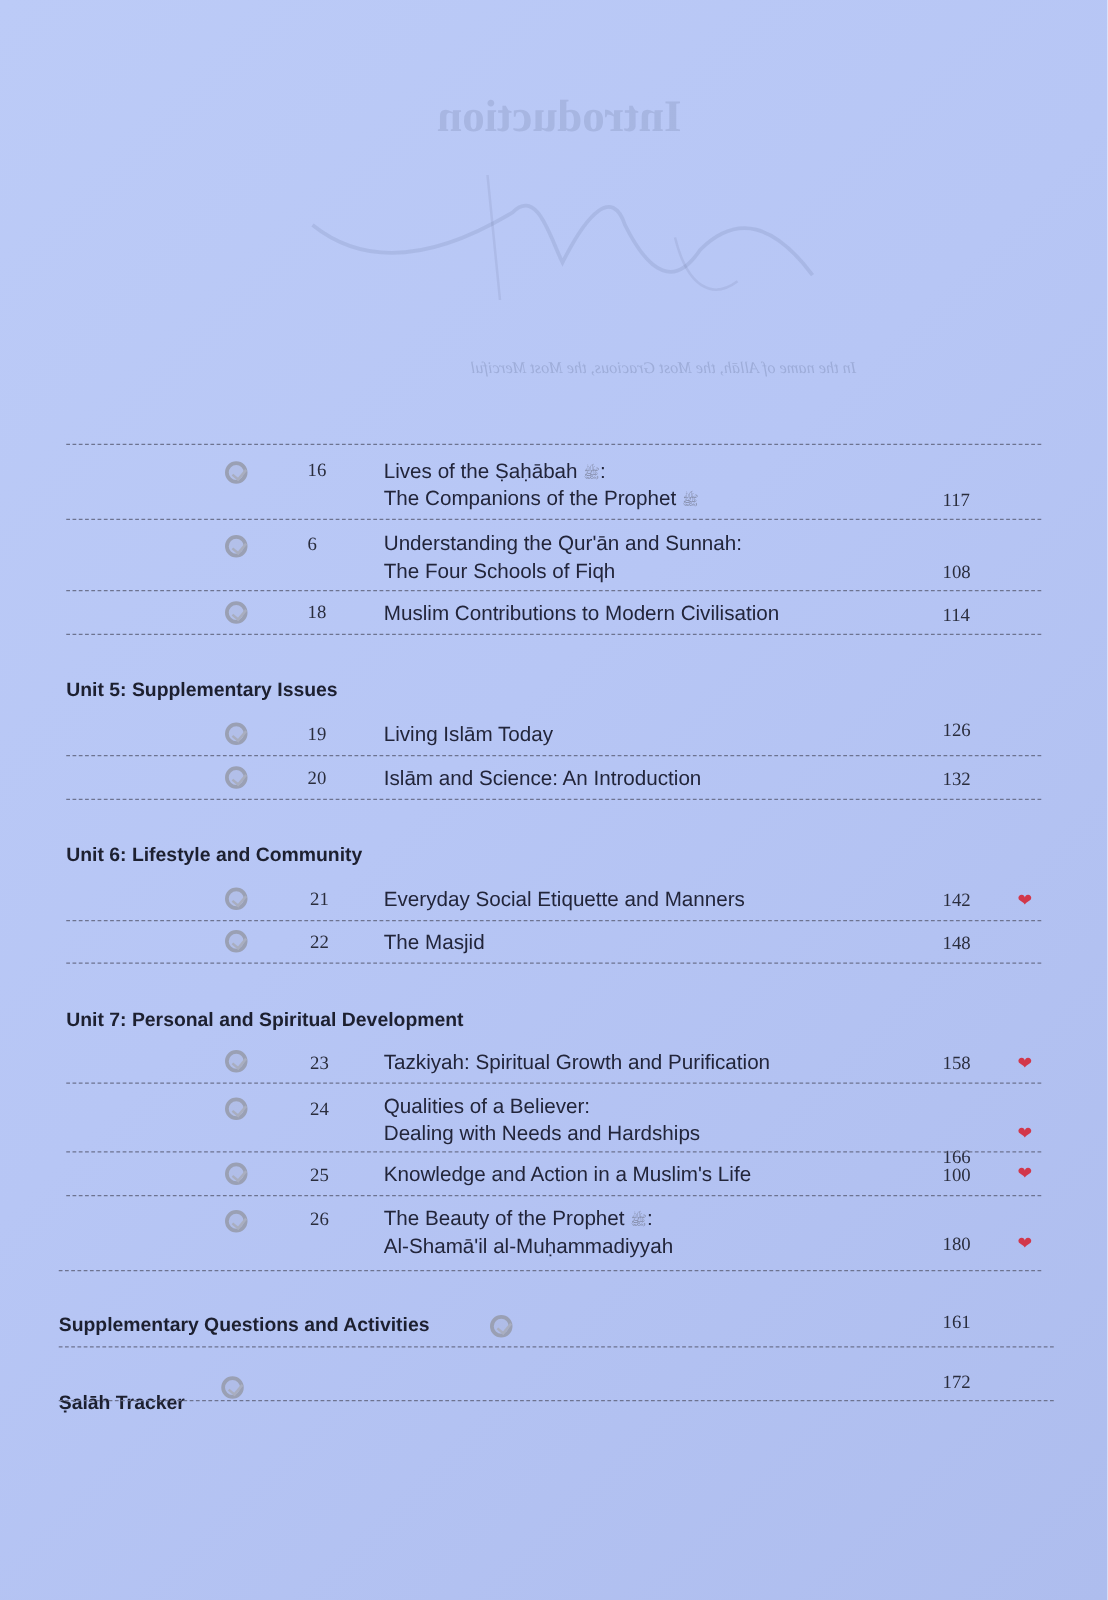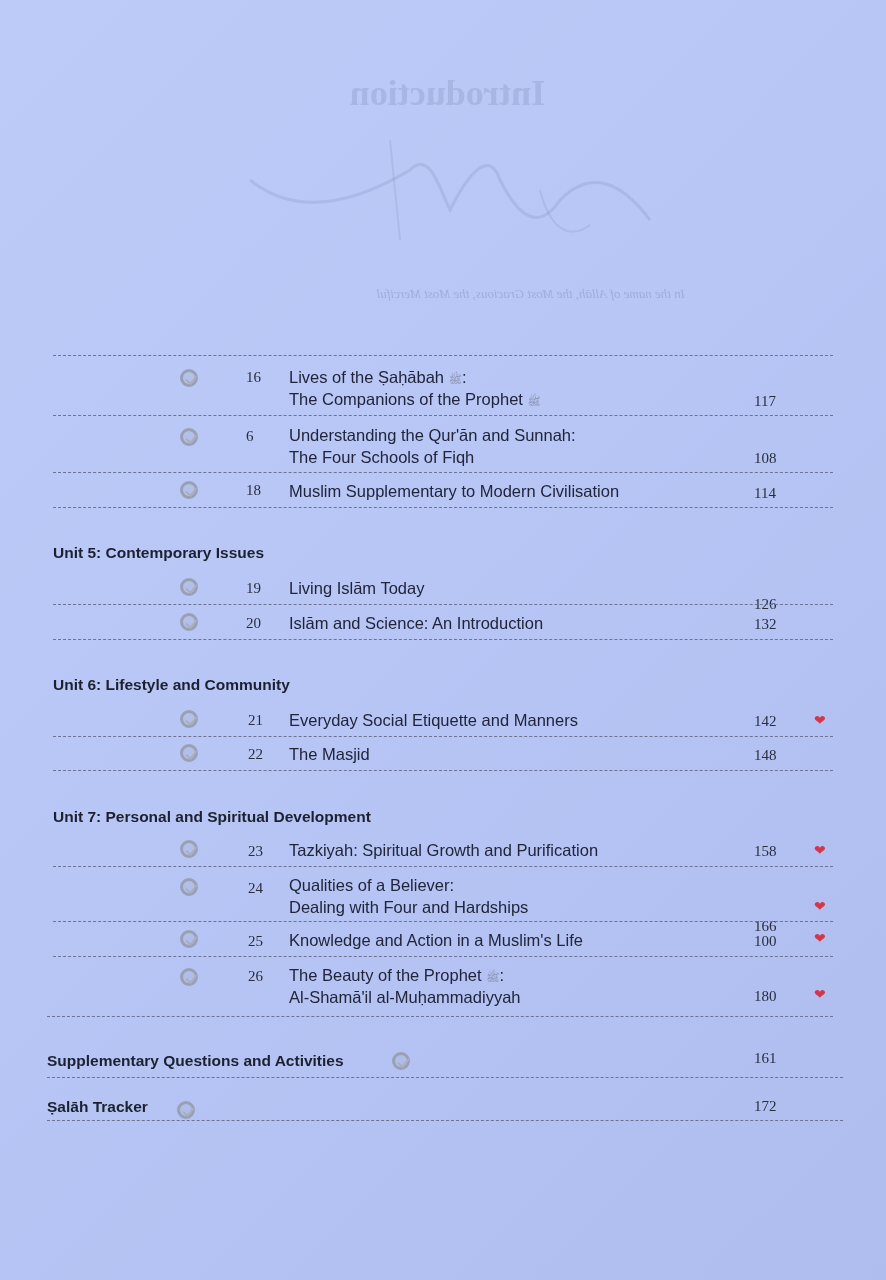--- a/index.html
+++ b/index.html
@@ -29,21 +29,21 @@
     position: absolute; width: 18px; height: 18px; border-radius: 50%;
     border: 3px solid #9aa0b4; box-sizing: border-box; background: rgba(170,180,215,0.4);
   }
   .check::after {
     content: ""; position: absolute; left: 5px; top: 1px; width: 5px; height: 9px;
     border-right: 2px solid #a9aec0; border-bottom: 2px solid #a9aec0; transform: rotate(40deg);
   }
   .num {
     position: absolute; font-family: "Liberation Serif", serif; font-size: 15px; color: #2a2d3d;
   }
-  .title { position: absolute; left: 289px; font-size: 16.5px; line-height: 22px; color: #22253a; }
+  .title { position: absolute; left: 307px; font-size: 16.5px; line-height: 22px; color: #22253a; }
   .page {
     position: absolute; left: 754px; font-family: "Liberation Serif", serif;
     font-size: 15px; color: #2a2d3d;
   }
   .heart {
     position: absolute; left: 814px; color: #d2374a; font-size: 14px; line-height: 14px;
   }
   .unit {
     position: absolute; left: 53px; font-weight: bold; font-size: 15.5px; color: #1d2030;
   }
@@ -80,32 +80,32 @@
   <span class="num" style="left:246px;top:4px">6</span>
   <span class="title" style="top:0">Understanding the Qur'ān and Sunnah:</span>
   <span class="title" style="top:22px">The Four Schools of Fiqh</span>
   <span class="page" style="top:26px">108</span>
 </div>
 <div class="dash" style="left:53px;width:780px;top:472px"></div>
 
 <div class="row" style="top:480px">
   <span class="check" style="left:180px;top:1px"></span>
   <span class="num" style="left:246px;top:2px">18</span>
-  <span class="title" style="top:0">Muslim Supplementary to Modern Civilisation</span>
+  <span class="title" style="top:0">Muslim Contributions to Modern Civilisation</span>
   <span class="page" style="top:5px">114</span>
 </div>
 <div class="dash" style="left:53px;width:780px;top:507px"></div>
 
-<div class="unit" style="top:544px">Unit 5: Contemporary Issues</div>
+<div class="unit" style="top:544px">Unit 5: Supplementary Issues</div>
 
 <div class="row" style="top:577px">
   <span class="check" style="left:180px;top:1px"></span>
   <span class="num" style="left:246px;top:3px">19</span>
   <span class="title" style="top:0">Living Islām Today</span>
-  <span class="page" style="top:19px">126</span>
+  <span class="page" style="top:0">126</span>
 </div>
 <div class="dash" style="left:53px;width:780px;top:604px"></div>
 
 <div class="row" style="top:612px">
   <span class="check" style="left:180px;top:1px"></span>
   <span class="num" style="left:246px;top:3px">20</span>
   <span class="title" style="top:0">Islām and Science: An Introduction</span>
   <span class="page" style="top:4px">132</span>
 </div>
 <div class="dash" style="left:53px;width:780px;top:639px"></div>
@@ -137,21 +137,21 @@
   <span class="title" style="top:0">Tazkiyah: Spiritual Growth and Purification</span>
   <span class="page" style="top:4px">158</span>
   <span class="heart" style="top:4px">❤</span>
 </div>
 <div class="dash" style="left:53px;width:780px;top:866px"></div>
 
 <div class="row" style="top:874px">
   <span class="check" style="left:180px;top:4px"></span>
   <span class="num" style="left:248px;top:6px">24</span>
   <span class="title" style="top:0">Qualities of a Believer:</span>
-  <span class="title" style="top:22px">Dealing with Four and Hardships</span>
+  <span class="title" style="top:22px">Dealing with Needs and Hardships</span>
   <span class="page" style="top:44px">166</span>
   <span class="heart" style="top:25px">❤</span>
 </div>
 <div class="dash" style="left:53px;width:780px;top:921px"></div>
 
 <div class="row" style="top:929px">
   <span class="check" style="left:180px;top:1px"></span>
   <span class="num" style="left:248px;top:4px">25</span>
   <span class="title" style="top:0">Knowledge and Action in a Muslim's Life</span>
   <span class="page" style="top:4px">100</span>
@@ -170,17 +170,17 @@
 <div class="dash" style="left:47px;width:786px;top:1016px"></div>
 
 <div class="row" style="top:1050px">
   <span class="special" style="top:2px">Supplementary Questions and Activities</span>
   <span class="check" style="left:392px;top:2px"></span>
   <span class="page" style="top:0">161</span>
 </div>
 <div class="dash" style="left:47px;width:796px;top:1077px"></div>
 
 <div class="row" style="top:1098px">
-  <span class="special" style="top:0">Ṣalāh Tracker</span>
+  <span class="special" style="top:16px">Ṣalāh Tracker</span>
   <span class="check" style="left:177px;top:3px"></span>
   <span class="page" style="top:0">172</span>
 </div>
 <div class="dash" style="left:47px;width:796px;top:1120px"></div>
 
 </body></html>

